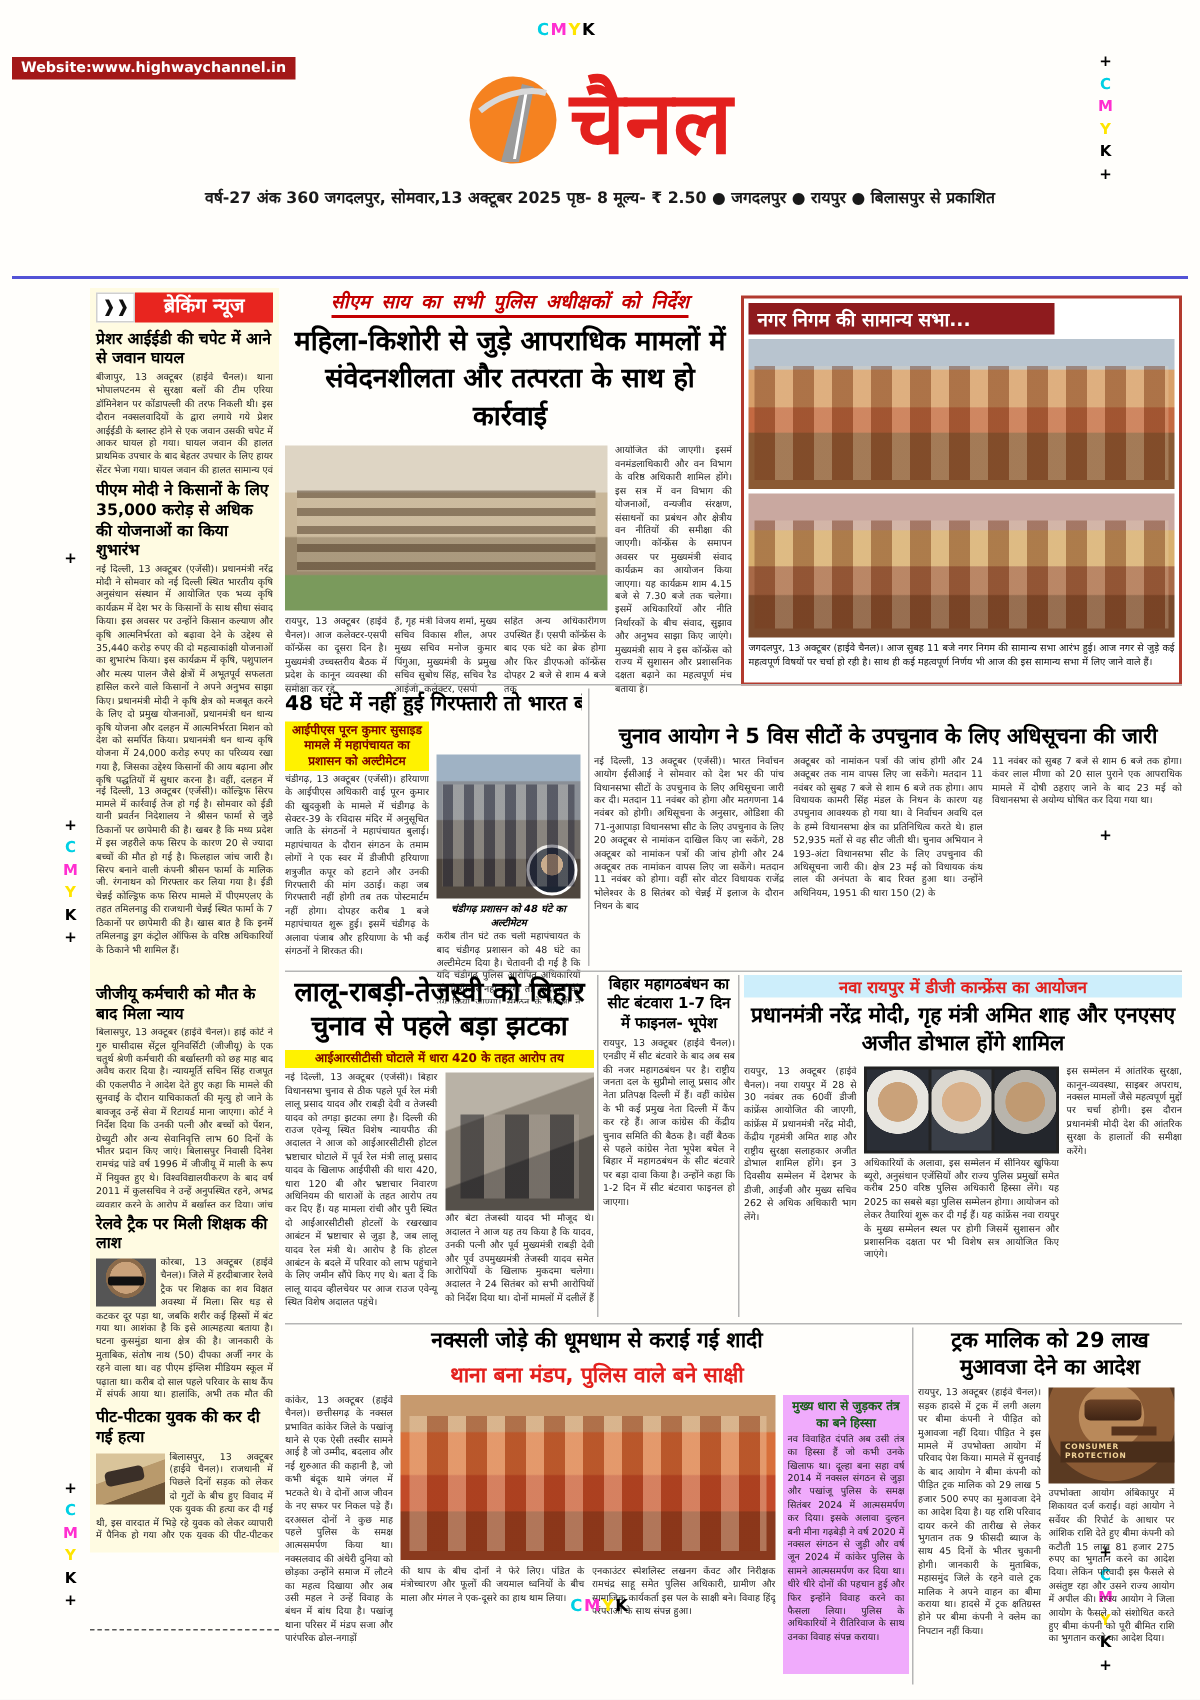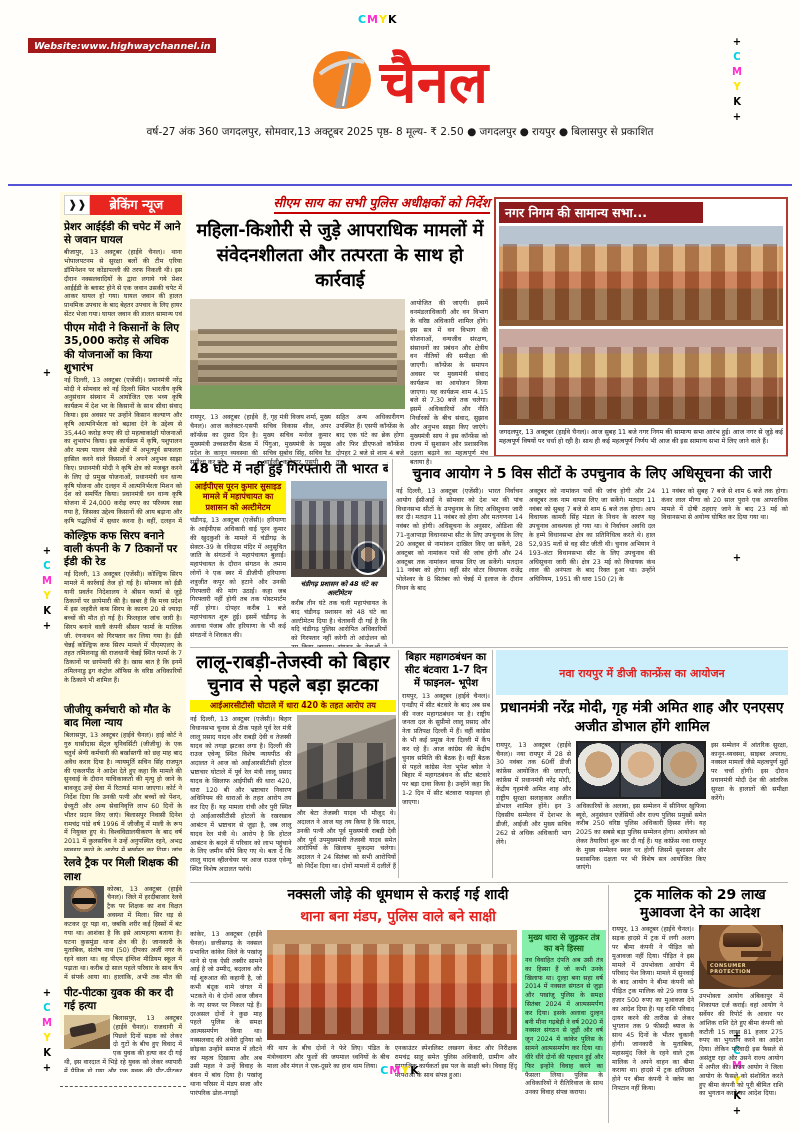--- a/index.html
+++ b/index.html
@@ -15,21 +15,21 @@
   .cmyk-line .k, .marks .k { color:#000; }
   .marks { width:14px; text-align:center; font-size:10px; font-weight:bold; line-height:15px; color:#000; }
   .marks span { display:block; }
 
   .website-box { background:#a31818; color:#fff; font-size:9.5px; font-weight:bold; padding:2px 6px; }
 
   
   .masthead { left:0; right:0; top:50px; text-align:center; }
   .mast-title { display:inline-flex; align-items:center; gap:8px; }
   .mast-word { font-size:58px; font-weight:800; color:#e3201d; line-height:1; }
-  .dateline { margin-top:10px; font-size:10.5px; font-weight:normal; color:#1a1a1a; }
+  .dateline { margin-top:10px; font-size:10.5px; font-weight:bold; color:#1a1a1a; }
   .blue-rule { left:8px; right:8px; top:184px; height:2px; background:#5353d6; }
 
   
   .v-rule { width:1px; background:#b5b5b5; }
   .h-rule { height:1px; background:#b5b5b5; }
 
   
   .breaking { left:60px; top:192px; width:126px; height:843px; background:#fffbe2; padding:3px 4px; display:flex; flex-direction:column; }
   .bn-head { display:flex; height:20px; }
   .bn-icon { background:#fff; color:#111; border:1px solid #d0d0d0; font-size:11px; font-weight:bold; padding:0 3px; line-height:18px; }
@@ -39,21 +39,21 @@
   .ph { overflow:hidden; position:relative; }
   .ph-teacher { float:left; width:40px; height:32px; margin:1px 3px 1px 0;
     background:radial-gradient(circle at 50% 40%, #caa27a 0 38%, #8a6a4a 39% 48%, #555 49% 100%); }
   .ph-teacher::after { content:""; position:absolute; left:8px; top:12px; width:24px; height:6px; background:#111; border-radius:2px; }
   .ph-body { float:left; width:46px; height:34px; margin:1px 3px 1px 0;
     background:linear-gradient(160deg,#d9c49a 0 40%,#b99a6c 41% 70%,#6b5234 71% 100%); }
   .ph-body::after { content:""; position:absolute; left:6px; top:10px; width:26px; height:10px; background:#3a2f28; border-radius:3px; transform:rotate(-12deg); }
 
   
   .main-art { left:190px; top:192px; width:300px; }
-  .kicker-wrap { text-align:right; }
+  .kicker-wrap { text-align:center;font-family:Liberation Mono, monospace; }
   .kicker { display:inline-block; color:#c40000; font-weight:bold; font-style:italic; font-size:12.5px; border-bottom:2px solid #c40000; padding-bottom:1px; }
   .main-hl { font-size:18px; font-weight:800; line-height:1.38; text-align:center; color:#000; margin-top:4px; }
   .main-row { display:flex; gap:5px; margin-top:7px; }
   .ph-conference { width:215px; height:110px;
     background:linear-gradient(180deg,#ded5c4 0 28%,#c9b799 29% 55%,#9c8a6e 56% 78%,#7a9a5c 79% 100%);
   }
   .ph-conference::after { content:""; position:absolute; inset:30px 8px 26px 8px;
     background:repeating-linear-gradient(180deg, rgba(90,70,50,.55) 0 5px, rgba(215,200,175,.25) 5px 12px); }
   .cols-3 { display:flex; gap:5px; margin-top:4px; }
 
@@ -75,52 +75,52 @@
   .bharat { left:190px; top:459px; width:198px; }
   .bharat-row { display:flex; gap:5px; margin-top:4px; }
   .ph-protest { width:96px; height:96px;
     background:linear-gradient(180deg,#9fb2c4 0 18%,#8a8f96 19% 45%,#6e6a66 46% 72%,#4e463e 73% 100%); }
   .ph-protest::after { content:""; position:absolute; inset:20px 4px 8px 4px;
     background:repeating-linear-gradient(90deg, rgba(40,40,55,.5) 0 7px, rgba(200,195,185,.3) 7px 14px); }
   .inset-circle { position:absolute; right:2px; bottom:2px; width:34px; height:34px; border-radius:50%;
     border:2px solid #fff; background:radial-gradient(circle at 50% 38%, #caa27a 0 30%, #1d2533 31% 100%); }
   .cap { font-size:6.6px; font-weight:bold; font-style:italic; text-align:center; margin:2px 0; color:#000; }
 
-  .chunav { left:396px; top:463px; width:392px; }
+  .chunav { left:396px; top:480px; width:392px; }
   .chunav-cols { display:flex; gap:6px; margin-top:5px; }
 
   .lalu { left:190px; top:650px; width:206px; }
   .big-hl { font-size:18px; font-weight:800; line-height:1.3; text-align:center; color:#000; }
   .lalu-row { display:flex; gap:5px; margin-top:3px; }
   .ph-court { width:100%; height:92px;
     background:linear-gradient(160deg,#b9b2a6 0 30%,#8d8579 31% 60%,#55504a 61% 100%); }
   .ph-court::after { content:""; position:absolute; inset:28px 10px 8px 10px;
     background:repeating-linear-gradient(90deg, rgba(30,30,35,.55) 0 16px, rgba(190,180,170,.3) 16px 30px); }
 
   .bhupesh { left:402px; top:650px; width:88px; }
   .bhupesh-hl { font-size:10px; font-weight:800; line-height:1.3; text-align:center; }
 
   .dgp { left:496px; top:650px; width:292px; }
-  .dgp-kicker { background:#cdeefb; color:#e3201d; font-weight:bold; font-size:11px; text-align:center; padding:15px; }
+  .dgp-kicker { background:#cdeefb; color:#e3201d; font-weight:bold; font-size:11px; text-align:center; padding:0; }
   .dgp-hl { font-size:14px; font-weight:800; line-height:1.35; text-align:center; margin-top:3px; }
   .dgp-row { display:flex; gap:5px; margin-top:5px; }
   .ph-leaders { width:130px; height:58px; display:flex; gap:2px; background:#222; padding:2px; }
   .face { flex:1; position:relative; }
   .face-shah { background:radial-gradient(circle at 50% 40%, #caa27a 0 34%, #e8e6e0 35% 55%, #2a2e36 56% 100%); }
   .face-modi { background:radial-gradient(circle at 50% 40%, #d8b08a 0 34%, #dcd8d0 35% 55%, #3a3f48 56% 100%); }
   .face-doval { background:radial-gradient(circle at 50% 40%, #c09a72 0 34%, #b8b4ac 35% 55%, #23262c 56% 100%); }
 
   .naxal { left:190px; top:885px; width:416px; }
   .naxal-sub { font-size:14px; font-weight:800; color:#e3201d; text-align:center; margin-top:3px; }
   .naxal-row { display:flex; gap:5px; margin-top:5px; }
   .ph-wedding { width:250px; height:110px;
     background:linear-gradient(180deg,#c79a6e 0 22%,#d8703a 23% 48%,#c24a28 49% 70%,#8a3a1e 71% 100%); }
   .ph-wedding::after { content:""; position:absolute; inset:14px 6px 6px 6px;
     background:repeating-linear-gradient(90deg, rgba(250,230,200,.35) 0 12px, rgba(140,50,20,.4) 12px 26px); }
-  .green-box { width:84px; height:142px; background:#86efac; padding:3px; }
+  .green-box { width:84px; height:186px; background:#f0abfc; padding:3px; }
   .green-title { font-size:8px; font-weight:800; color:#155c15; text-align:center; line-height:1.3; }
   .wed-cols { display:flex; gap:5px; margin-top:4px; }
 
   .truck { left:612px; top:885px; width:176px; }
   .truck-row { display:flex; gap:5px; margin-top:4px; }
   .ph-gavel { width:100%; height:64px; background:radial-gradient(circle at 50% 30%, #b9895a 0 35%, #8a5a34 36% 70%, #5a3a22 71% 100%); }
   .gavel-label { position:absolute; left:8px; top:36px; background:#4a2e1a; color:#f2d49a; font-size:5px; font-weight:bold; padding:1px 3px; letter-spacing:.5px; }
   .ph-gavel::after { content:""; position:absolute; left:24px; top:8px; width:38px; height:14px; border-radius:4px;
     background:linear-gradient(180deg,#6b4226,#3f2414); box-shadow:14px 14px 0 -4px #57331c; }
 
@@ -128,21 +128,21 @@
   .dashed-end { border-top:1.5px dashed #555; }
 </style>
 </head>
 <body>
 
 <div class="page">
 
   <div class="abs cmyk-line" style="left:358px; top:13px;">
     <span class="c">C</span><span class="m">M</span><span class="y">Y</span><span class="k">K</span>
   </div>
-  <div class="abs website-box" style="left:28px; top:38px;font-style:italic;">Website:www.highwaychannel.in</div>
+  <div class="abs website-box" style="left:8px; top:38px;">Website:www.highwaychannel.in</div>
 
   <div class="abs marks" style="left:730px; top:34px;">
     <span>+</span>
       <span class="c">C</span>
       <span class="m">M</span>
       <span class="y">Y</span>
       <span class="k">K</span>
       <span>+</span>
   </div>
   <div class="abs marks" style="left:730px; top:365px;">
@@ -202,21 +202,20 @@
     </div>
     <div>
       <div class="bn-hl">प्रेशर आईईडी की चपेट में आने से जवान घायल</div>
       <div class="body-txt" style="height:68px;">बीजापुर, 13 अक्टूबर (हाईवे चैनल)। थाना भोपालपटनम से सुरक्षा बलों की टीम एरिया डॉमिनेशन पर कोंडापल्ली की तरफ निकली थी। इस दौरान नक्सलवादियों के द्वारा लगाये गये प्रेशर आईईडी के ब्लास्ट होने से एक जवान उसकी चपेट में आकर घायल हो गया। घायल जवान की हालत प्राथमिक उपचार के बाद बेहतर उपचार के लिए हायर सेंटर भेजा गया। घायल जवान की हालत सामान्य एवं खतरे से बाहर है।</div>
     </div>
     <div>
       <div class="bn-hl">पीएम मोदी ने किसानों के लिए 35,000 करोड़ से अधिक की योजनाओं का किया शुभारंभ</div>
       <div class="body-txt" style="height:148px;">नई दिल्ली, 13 अक्टूबर (एजेंसी)। प्रधानमंत्री नरेंद्र मोदी ने सोमवार को नई दिल्ली स्थित भारतीय कृषि अनुसंधान संस्थान में आयोजित एक भव्य कृषि कार्यक्रम में देश भर के किसानों के साथ सीधा संवाद किया। इस अवसर पर उन्होंने किसान कल्याण और कृषि आत्मनिर्भरता को बढ़ावा देने के उद्देश्य से 35,440 करोड़ रुपए की दो महत्वाकांक्षी योजनाओं का शुभारंभ किया। इस कार्यक्रम में कृषि, पशुपालन और मत्स्य पालन जैसे क्षेत्रों में अभूतपूर्व सफलता हासिल करने वाले किसानों ने अपने अनुभव साझा किए। प्रधानमंत्री मोदी ने कृषि क्षेत्र को मजबूत करने के लिए दो प्रमुख योजनाओं, प्रधानमंत्री धन धान्य कृषि योजना और दलहन में आत्मनिर्भरता मिशन को देश को समर्पित किया। प्रधानमंत्री धन धान्य कृषि योजना में 24,000 करोड़ रुपए का परिव्यय रखा गया है, जिसका उद्देश्य किसानों की आय बढ़ाना और कृषि पद्धतियों में सुधार करना है। वहीं, दलहन में आत्मनिर्भरता मिशन में 11,440 करोड़ रुपए के खर्च के साथ यह मिशन देश को दलहन उत्पादन में आत्मनिर्भर बनाने पर केंद्रित है।</div>
     </div>
     <div>
-      <div class="bn-hl">कोल्ड्रिफ कफ सिरप बनाने वाली कंपनी के 7 ठिकानों पर ईडी की रेड</div>
       <div class="body-txt" style="height:128px;">नई दिल्ली, 13 अक्टूबर (एजेंसी)। कोल्ड्रिफ सिरप मामले में कार्रवाई तेज हो गई है। सोमवार को ईडी यानी प्रवर्तन निदेशालय ने श्रीसन फार्मा से जुड़े ठिकानों पर छापेमारी की है। खबर है कि मध्य प्रदेश में इस जहरीले कफ सिरप के कारण 20 से ज्यादा बच्चों की मौत हो गई है। फिलहाल जांच जारी है। सिरप बनाने वाली कंपनी श्रीसन फार्मा के मालिक जी. रंगनाथन को गिरफ्तार कर लिया गया है। ईडी चेन्नई कोल्ड्रिफ कफ सिरप मामले में पीएमएलए के तहत तमिलनाडु की राजधानी चेन्नई स्थित फार्मा के 7 ठिकानों पर छापेमारी की है। खास बात है कि इनमें तमिलनाडु ड्रग कंट्रोल ऑफिस के वरिष्ठ अधिकारियों के ठिकाने भी शामिल हैं।</div>
     </div>
     <div>
       <div class="bn-hl">जीजीयू कर्मचारी को मौत के बाद मिला न्याय</div>
       <div class="body-txt" style="height:120px;">बिलासपुर, 13 अक्टूबर (हाईवे चैनल)। हाई कोर्ट ने गुरु घासीदास सेंट्रल यूनिवर्सिटी (जीजीयू) के एक चतुर्थ श्रेणी कर्मचारी की बर्खास्तगी को छह माह बाद अवैध करार दिया है। न्यायमूर्ति सचिन सिंह राजपूत की एकलपीठ ने आदेश देते हुए कहा कि मामले की सुनवाई के दौरान याचिकाकर्ता की मृत्यु हो जाने के बावजूद उन्हें सेवा में रिटायर्ड माना जाएगा। कोर्ट ने निर्देश दिया कि उनकी पत्नी और बच्चों को पेंशन, ग्रेच्युटी और अन्य सेवानिवृत्ति लाभ 60 दिनों के भीतर प्रदान किए जाएं। बिलासपुर निवासी दिनेश रामचंद्र पांडे वर्ष 1996 में जीजीयू में माली के रूप में नियुक्त हुए थे। विश्वविद्यालयीकरण के बाद वर्ष 2011 में कुलसचिव ने उन्हें अनुपस्थित रहने, अभद्र व्यवहार करने के आरोप में बर्खास्त कर दिया। जांच के बाद 8 फरवरी 2013 को उन्हें सेवा से बर्खास्त कर दिया गया।</div>
     </div>
     <div>
       <div class="bn-hl">रेलवे ट्रैक पर मिली शिक्षक की लाश</div>
       <div class="body-txt" style="height:96px;">
         <span class="ph ph-teacher" style="display:block;"></span>
@@ -258,21 +257,21 @@
 
   <div class="abs h-rule" style="left:190px; top:456px; width:598px;"></div>
 
   <div class="abs bharat">
     <div class="sec-hl" style="font-size:13.5px;">48 घंटे में नहीं हुई गिरफ्तारी तो भारत बंद</div>
     <div class="bharat-row">
       <div style="width:96px;">
         <div class="sub-yellow">आईपीएस पूरन कुमार सुसाइड मामले में महापंचायत का प्रशासन को अल्टीमेटम</div>
         <div class="body-txt" style="height:132px; margin-top:2px;">चंडीगढ़, 13 अक्टूबर (एजेंसी)। हरियाणा के आईपीएस अधिकारी वाई पूरन कुमार की खुदकुशी के मामले में चंडीगढ़ के सेक्टर-39 के रविदास मंदिर में अनुसूचित जाति के संगठनों ने महापंचायत बुलाई। महापंचायत के दौरान संगठन के तमाम लोगों ने एक स्वर में डीजीपी हरियाणा शत्रुजीत कपूर को हटाने और उनकी गिरफ्तारी की मांग उठाई। कहा जब गिरफ्तारी नहीं होगी तब तक पोस्टमार्टम नहीं होगा। दोपहर करीब 1 बजे महापंचायत शुरू हुई। इसमें चंडीगढ़ के अलावा पंजाब और हरियाणा के भी कई संगठनों ने शिरकत की।</div>
       </div>
-      <div style="width:96px;">
+      <div style="width:96px;margin-top:22px;">
         <div class="ph ph-protest">
           <span class="inset-circle"></span>
         </div>
         <div class="cap">चंडीगढ़ प्रशासन को 48 घंटे का अल्टीमेटम</div>
         <div class="body-txt" style="height:48px;">करीब तीन घंटे तक चली महापंचायत के बाद चंडीगढ़ प्रशासन को 48 घंटे का अल्टीमेटम दिया है। चेतावनी दी गई है कि यदि चंडीगढ़ पुलिस आरोपित अधिकारियों को गिरफ्तार नहीं करेगी तो आंदोलन को उग्र किया जाएगा। संगठन के नेताओं ने कहा कि वह चंडीगढ़ प्रशासक को मांगपत्र सौंपेंगे।</div>
       </div>
     </div>
   </div>
 
   <div class="abs v-rule" style="left:392px; top:459px; height:185px;"></div>

